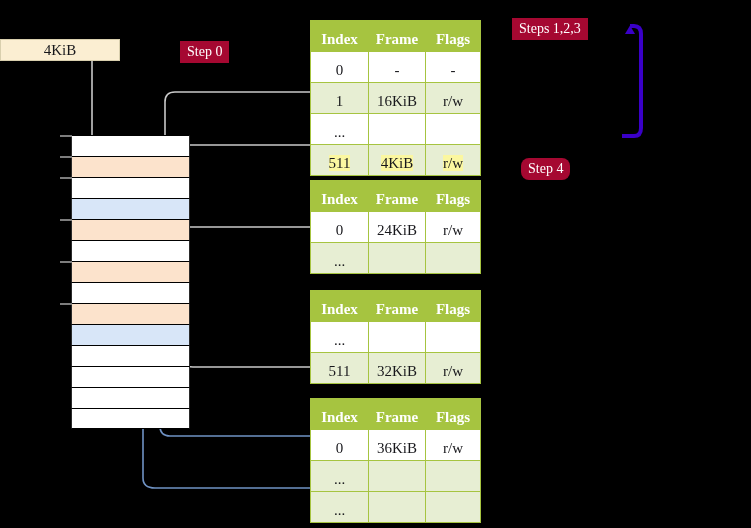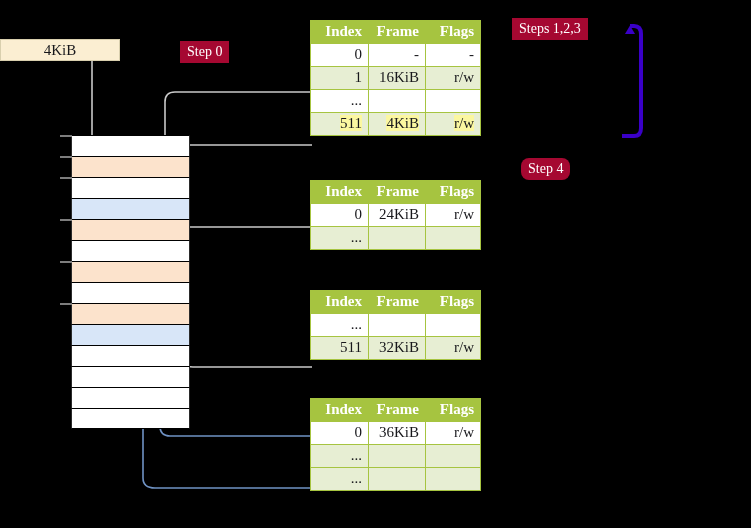--- a/index.html
+++ b/index.html
@@ -94,22 +94,22 @@
 
   
   .ptable {
     position: absolute;
     border-collapse: collapse;
     background: #ffffff;
     font-size: 15px;
   }
   .ptable td, .ptable th {
     border: 1px solid #a6c440;
-    padding: 2px 6px 3px 6px;
-    text-align: right;
+    padding: 10px 6px 3px 6px;
+    text-align: center;
     color: #17171b;
     font-weight: normal;
     height: 22px;
     box-sizing: border-box;
   }
   .ptable th {
     background: #a6c440;
     color: #ffffff;
     font-weight: bold;
     border: 1px solid #a6c440;

